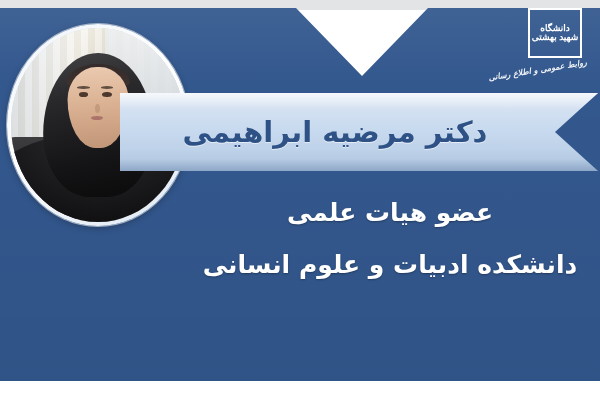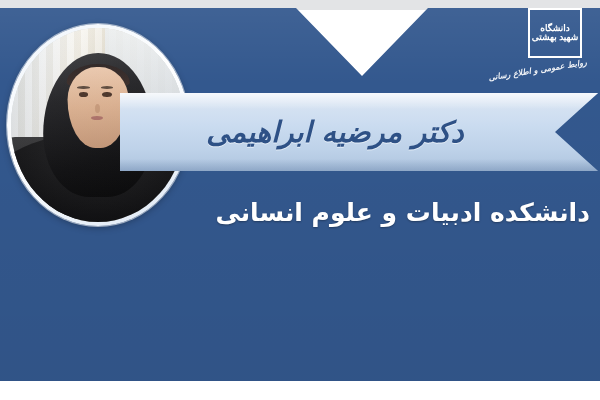--- a/index.html
+++ b/index.html
@@ -137,34 +137,33 @@
     position:absolute;left:0;top:0;width:430px;height:78px;
     display:flex;align-items:center;justify-content:center;
     direction:rtl;
     font-family:"DejaVu Sans","Liberation Sans",sans-serif;
     font-weight:bold;
     font-size:29px;
     letter-spacing:0px;
     color:#2e5186;
     text-shadow:0 1px 0 rgba(255,255,255,.55);
     white-space:nowrap;
-    font-style:italic;
   }
 
   
   .subtitle{
     position:absolute;left:190px;top:196px;width:400px;
     direction:rtl;text-align:center;
     color:#ffffff;
     font-family:"DejaVu Sans","Liberation Sans",sans-serif;
     font-weight:bold;
     text-shadow:0 1px 2px rgba(0,0,0,.30);
   }
   .subtitle .line1{font-size:25px;line-height:1.35;}
-  .subtitle .line2{font-size:25px;line-height:1.35;margin-top:0;text-align:right;}
+  .subtitle .line2{font-size:25px;line-height:1.35;margin-top:18px;}
 
   
   .logo-wrap{
     position:absolute;right:12px;top:6px;
     width:104px;height:84px;
   }
   .logo-mark{
     position:absolute;right:6px;top:2px;
     width:54px;height:50px;
     border:2px solid #ffffff;
@@ -227,20 +226,21 @@
     </div>
   </div>
 
   <div class="ribbon">
     <div class="ribbon-hi"></div>
     <div class="ribbon-lo"></div>
     <div class="ribbon-text">دکتر مرضیه ابراهیمی</div>
   </div>
 
   <div class="subtitle">
+    <div class="line1">عضو هیات علمی</div>
     <div class="line2">دانشکده ادبیات و علوم انسانی</div>
   </div>
 
   <div class="logo-wrap">
     <div class="logo-mark">
       <div class="calli">دانشگاه شهید بهشتی</div>
     </div>
     <div class="logo-sub">روابط عمومی و اطلاع رسانی</div>
   </div>
 

